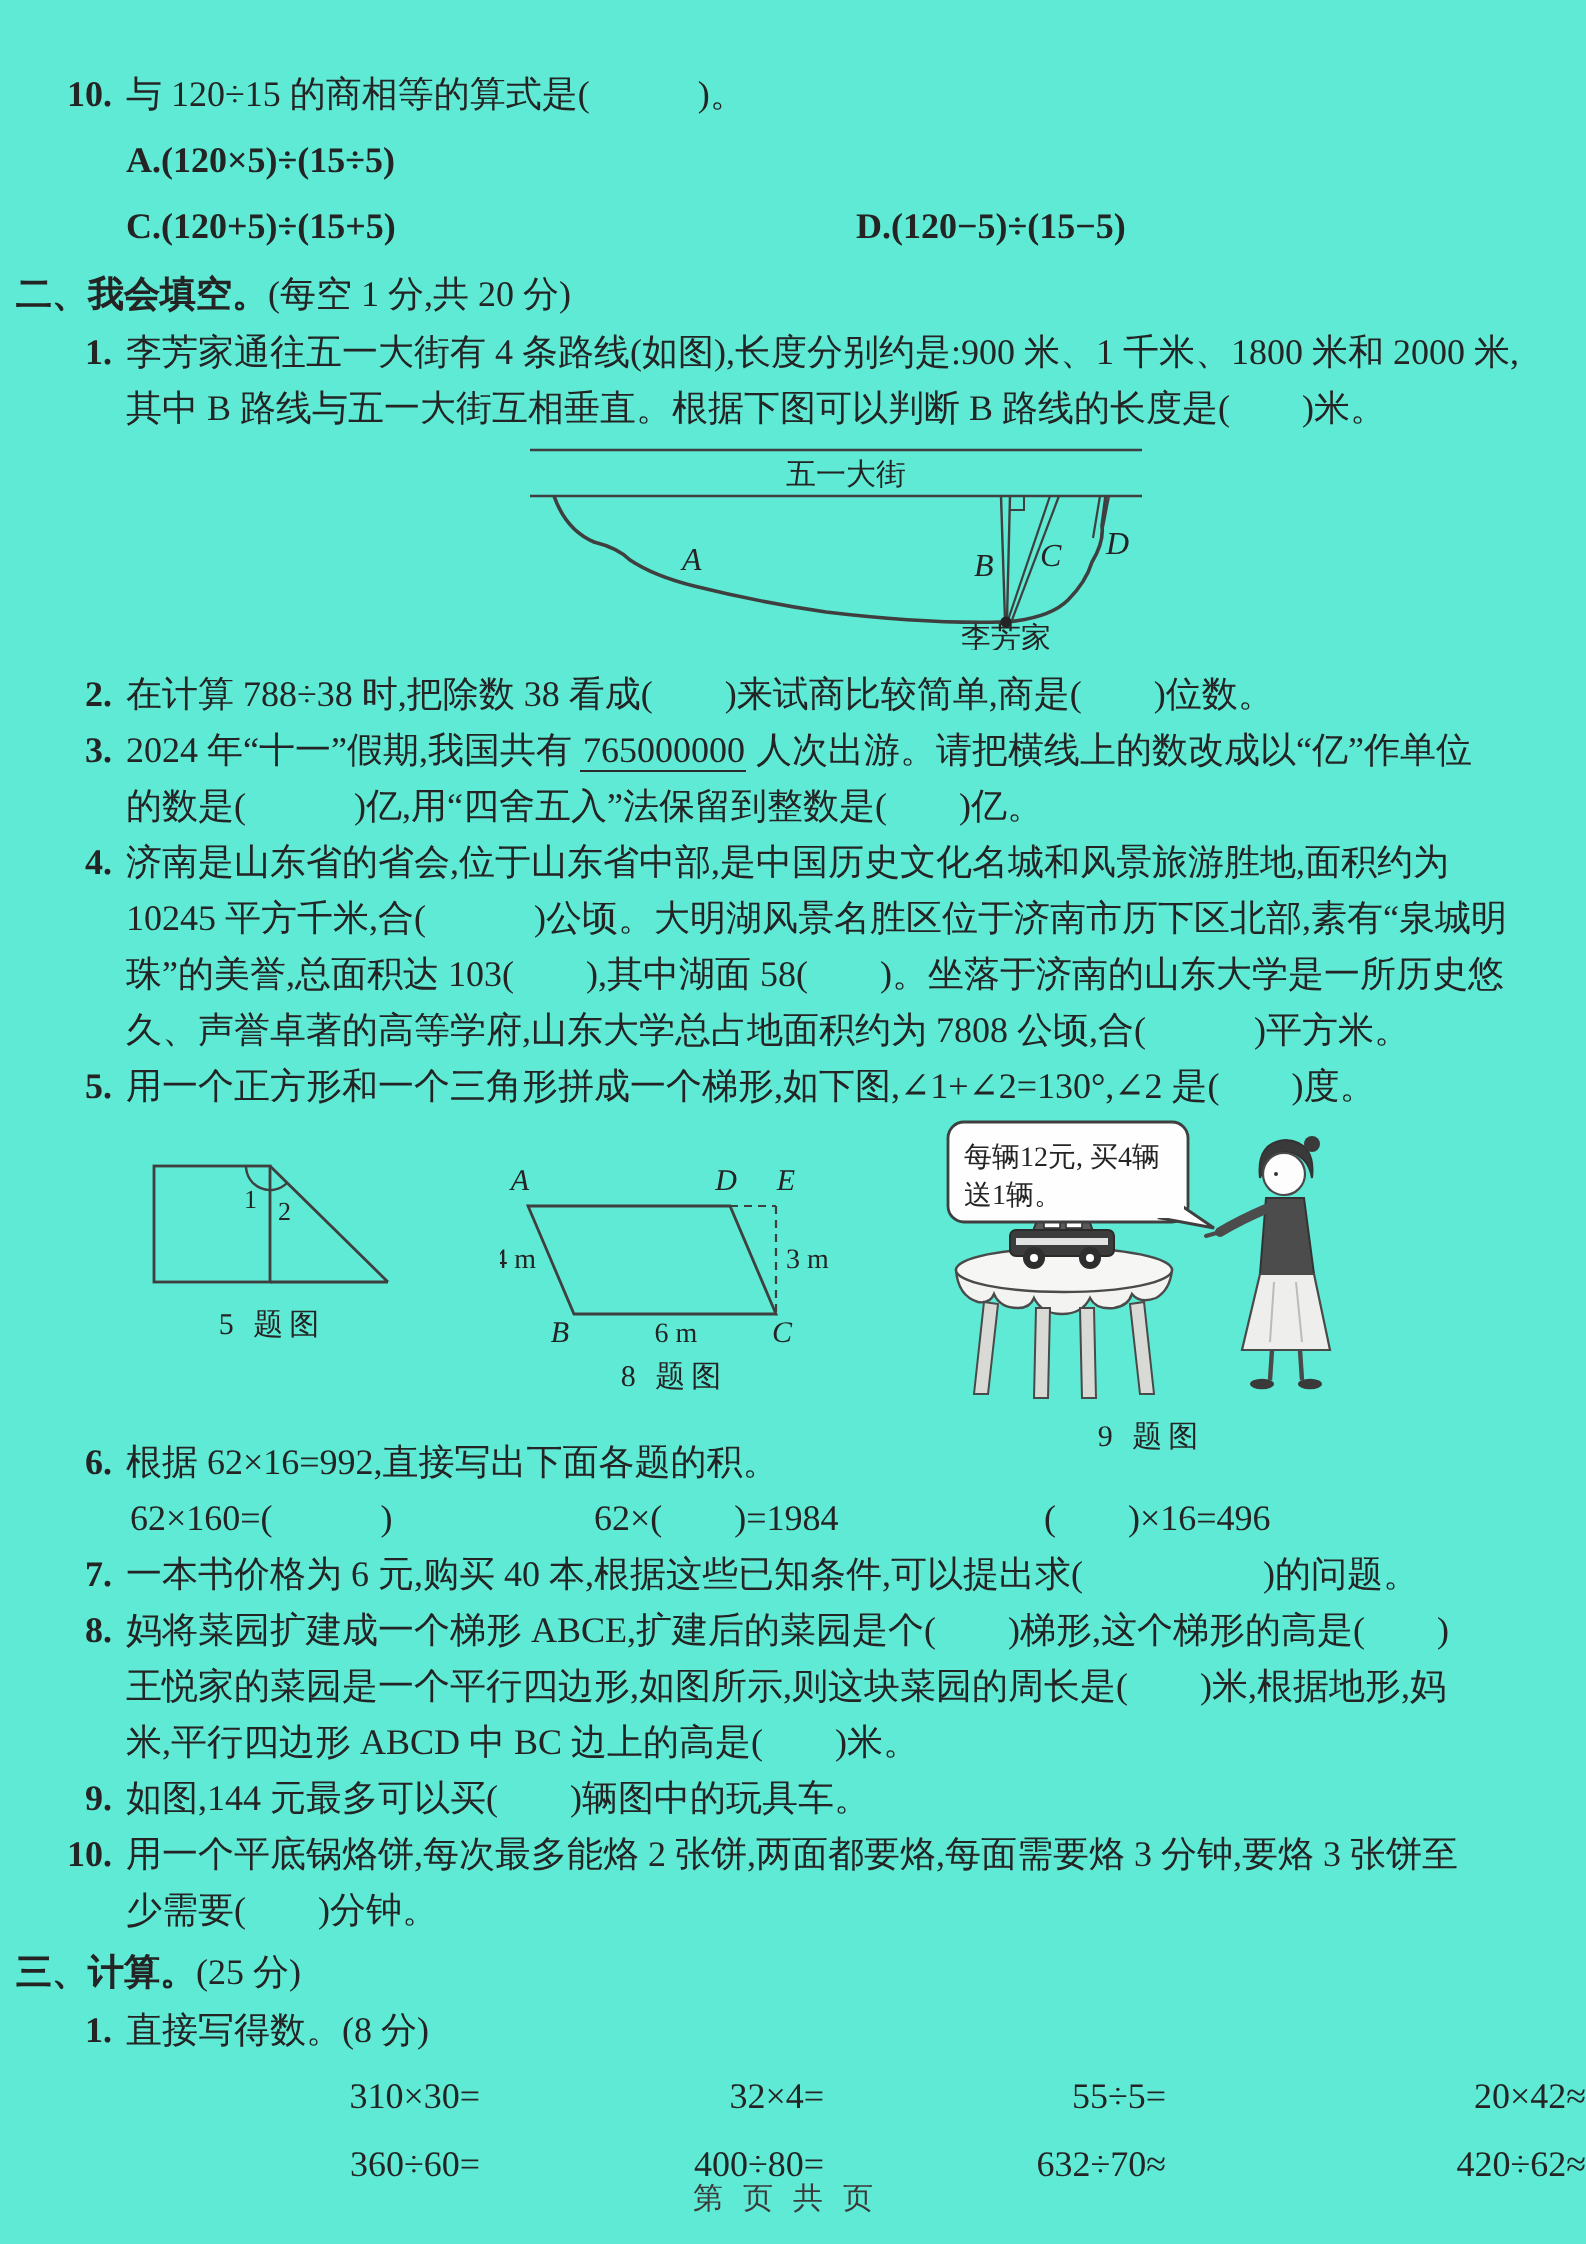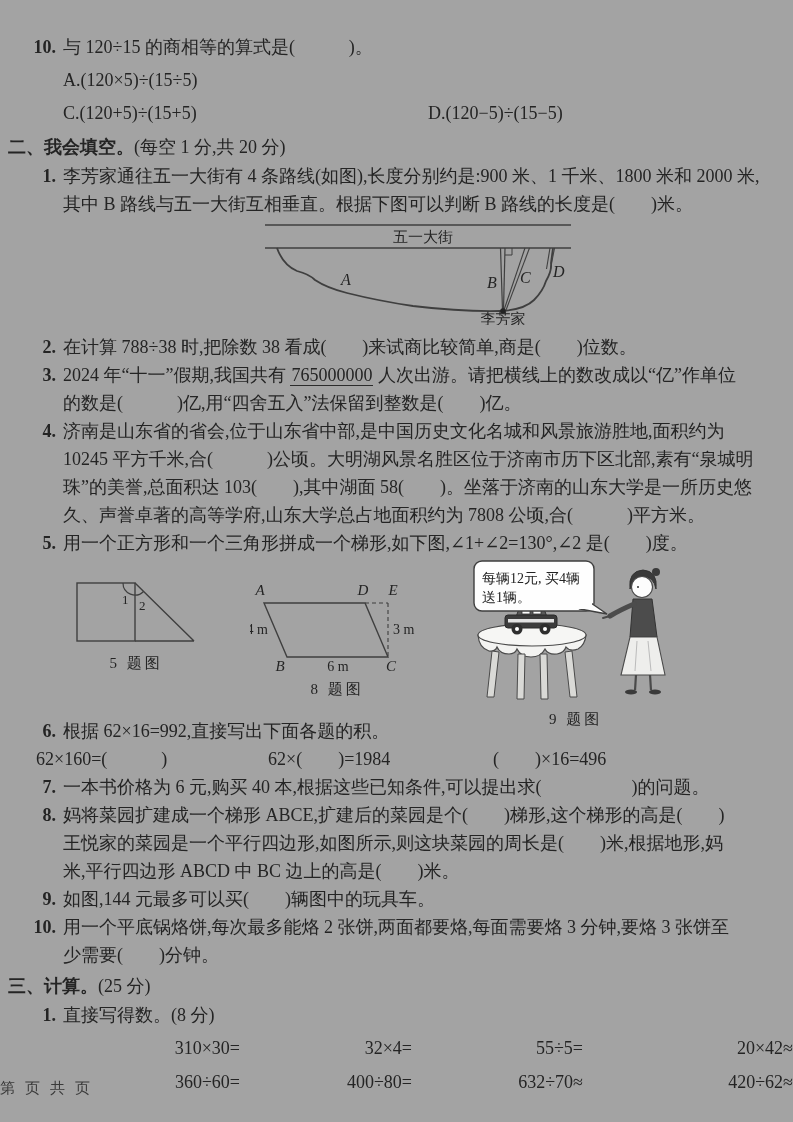--- a/index.html
+++ b/index.html
@@ -1,49 +1,49 @@
 <!DOCTYPE html>
 <html><head>
 <meta charset="utf-8">
 <style>
   html,body{margin:0;padding:0;background:#e8e8e8;}
   .page{
     position:relative;width:793px;height:1122px;margin:0 auto;
-    background:#a3a3a3;color:#242424;overflow:hidden;
+    background:#5eead4;color:#242424;overflow:hidden;
     font-family:"Liberation Serif","DejaVu Serif",serif;
     font-size:18px;
   }
   .inner{padding-top:33px;}
   
   .q{position:relative;padding-left:63px;padding-right:12px;}
   .q .num{position:absolute;left:0;top:0;width:56px;text-align:right;font-weight:bold;line-height:28px;}
   .qline{line-height:28px;}
   .und{border-bottom:1.5px solid #2c2c2c;padding:0 1px;}
   
   .opts{margin-left:63px;margin-top:3px;}
   .opts .orow{display:flex;line-height:33px;}
-  .opts .ocell{width:372px;}
+  .opts .ocell{width:372px;font-weight:bold;}
   
   .sec{padding-left:8px;line-height:29px;margin-top:3px;}
   .sec .t{font-weight:bold;font-family:"Liberation Sans","DejaVu Sans",sans-serif;}
   .sec .s{font-weight:400;}
   
   .streetfig{margin:3px 0 3px 263px;width:312px;height:104px;}
   .figrow{position:relative;height:160px;}
   .figblock{position:absolute;text-align:center;}
   .figcap{font-size:15px;line-height:16px;margin-top:3px;letter-spacing:3px;}
   svg text{font-family:"Liberation Serif","DejaVu Serif",serif;fill:#242424;}
   svg .it{font-style:italic;}
   
-  .eqrow{display:flex;margin-left:36px;line-height:28px;align-items:center;}
+  .eqrow{display:flex;margin-left:65px;line-height:28px;align-items:center;}
   .eq1{width:232px;}
   .eq2{width:225px;}
   
   .calcgrid{margin-left:57px;margin-top:7px;display:grid;grid-template-columns:183px 172px 171px auto;row-gap:9px;line-height:25px;text-align:right;}
-  .footer{position:absolute;bottom:24px;left:0;right:0;text-align:left;font-size:15px;letter-spacing:10px;color:#3a3a3a;}
+  .footer{position:absolute;bottom:13px;left:0;right:0;text-align:center;font-size:15px;letter-spacing:10px;color:#3a3a3a;}
 </style>
 </head>
 <body>
 
 <div class="page">
   <div class="inner">
 
     
     <div class="q">
       <span class="num">10.</span>

